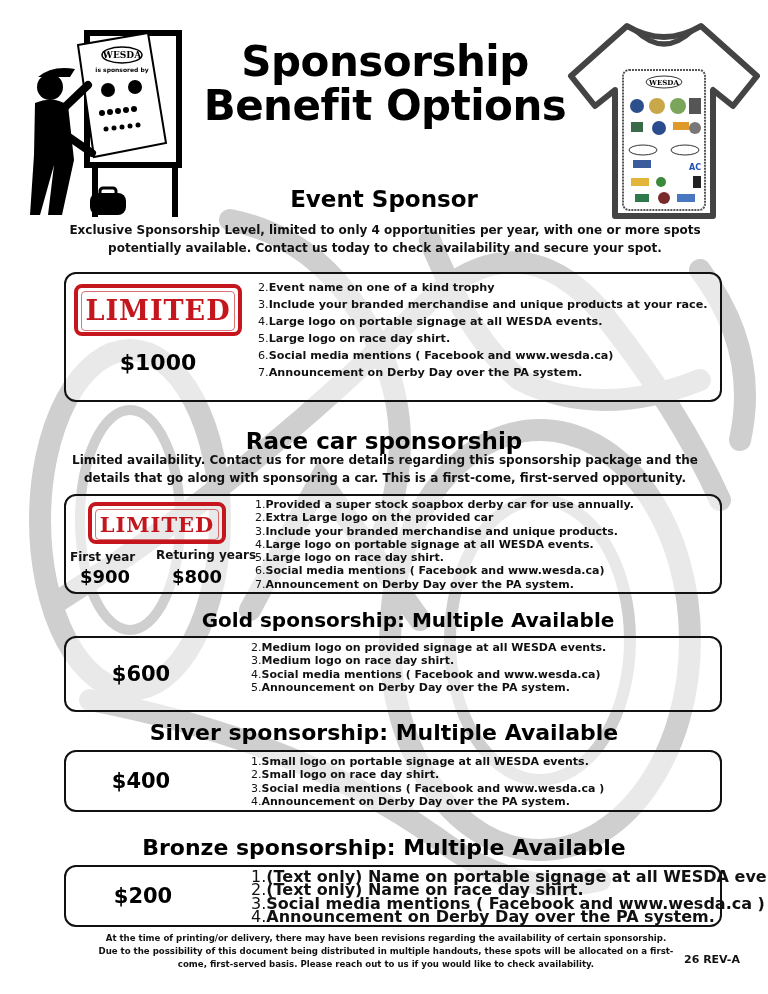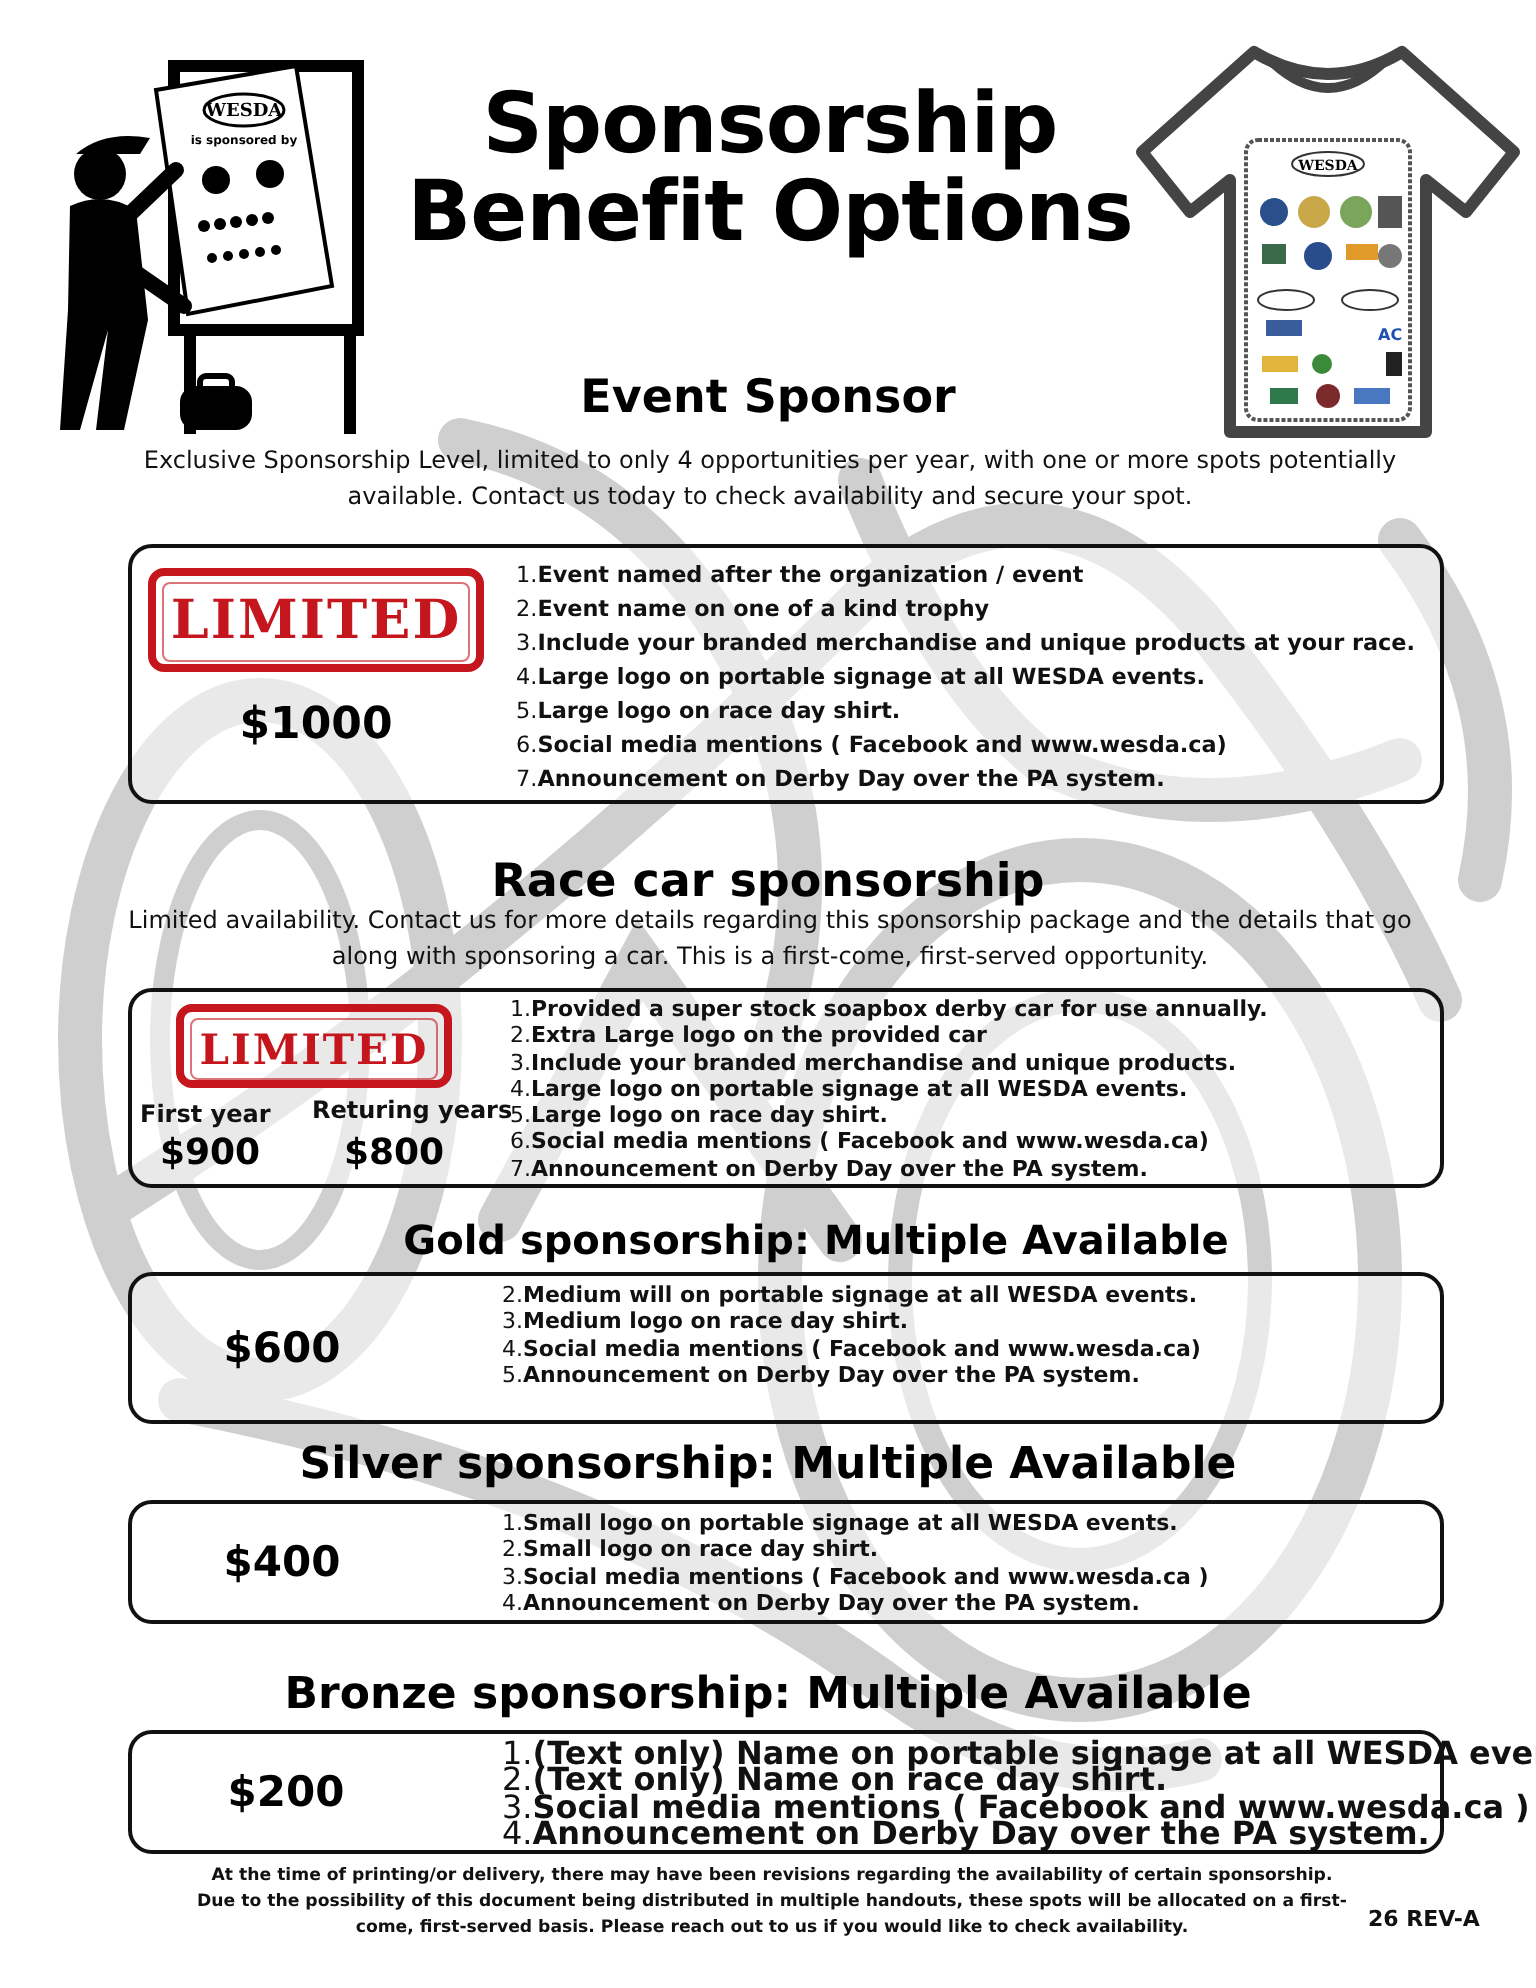--- a/index.html
+++ b/index.html
@@ -13,21 +13,21 @@
     left: 190px; top: 40px; width: 390px; text-align: center;
     font-family: "DejaVu Sans", sans-serif; font-weight: bold;
     font-size: 42px; line-height: 44px; letter-spacing: -0.5px; color: #000;
   }
   .section-title {
     left: 0; width: 768px; text-align: center;
     font-family: "DejaVu Sans", sans-serif; font-weight: bold; color: #000;
   }
   .desc {
     left: 60px; width: 650px; text-align: center;
-    font-family: "DejaVu Sans", sans-serif; font-weight: normal;
+    font-family: "DejaVu Sans", sans-serif; font-weight: bold;
     font-size: 12px; line-height: 18px; color: #111;
   }
   .card {
     position: absolute; z-index: 1; left: 64px; width: 658px;
     border: 2px solid #111; border-radius: 12px; background: rgba(255,255,255,0.55);
     box-sizing: border-box;
   }
   .benefits {
     position: absolute; margin: 0; padding: 0; list-style: none;
     font-family: "DejaVu Sans", sans-serif; font-weight: bold; color: #111;
@@ -136,21 +136,20 @@
 
 <div class="layer section-title" style="top:186px; font-size:23px;">Event Sponsor</div>
 <div class="layer desc" style="top:221px;">Exclusive Sponsorship Level, limited to only 4 opportunities per year, with one or more spots potentially available. Contact us today to check availability and secure your spot.</div>
 
 <div class="card" style="top:272px; height:130px;">
   <div class="stamp" style="left:8px; top:10px; width:168px; height:52px; padding:3px;">
     <div class="inner" style="height:38px; line-height:38px; font-size:27px;">LIMITED</div>
   </div>
   <div class="price" style="left:8px; top:76px; width:168px; font-size:22px;">$1000</div>
   <ol class="benefits" style="left:192px; top:5px; font-size:11.2px; line-height:17px;">
-    <li><span class="num">1.</span><span>Event named after the organization / event</span></li>
     <li><span class="num">2.</span><span>Event name on one of a kind trophy</span></li>
     <li><span class="num">3.</span><span>Include your branded merchandise and unique products at your race.</span></li>
     <li><span class="num">4.</span><span>Large logo on portable signage at all WESDA events.</span></li>
     <li><span class="num">5.</span><span>Large logo on race day shirt.</span></li>
     <li><span class="num">6.</span><span>Social media mentions ( Facebook and www.wesda.ca)</span></li>
     <li><span class="num">7.</span><span>Announcement on Derby Day over the PA system.</span></li>
   </ol>
 </div>
 
 <div class="layer section-title" style="top:428px; font-size:23px;">Race car sponsorship</div>
@@ -172,21 +171,21 @@
     <li><span class="num">5.</span><span>Large logo on race day shirt.</span></li>
     <li><span class="num">6.</span><span>Social media mentions ( Facebook and www.wesda.ca)</span></li>
     <li><span class="num">7.</span><span>Announcement on Derby Day over the PA system.</span></li>
   </ol>
 </div>
 
 <div class="layer section-title" style="top:608px; font-size:20px;margin-left:24px;">Gold sponsorship: Multiple Available</div>
 <div class="card" style="top:636px; height:76px;">
   <div class="price" style="left:20px; top:24px; width:110px; font-size:21px;">$600</div>
   <ol class="benefits" style="left:185px; top:3px; font-size:11px; line-height:13.3px;">
-    <li><span class="num">2.</span><span>Medium will on portable signage at all WESDA events.</span></li>
+    <li><span class="num">2.</span><span>Medium logo on provided signage at all WESDA events.</span></li>
     <li><span class="num">3.</span><span>Medium logo on race day shirt.</span></li>
     <li><span class="num">4.</span><span>Social media mentions ( Facebook and www.wesda.ca)</span></li>
     <li><span class="num">5.</span><span>Announcement on Derby Day over the PA system.</span></li>
   </ol>
 </div>
 
 <div class="layer section-title" style="top:720px; font-size:22px;">Silver sponsorship: Multiple Available</div>
 <div class="card" style="top:750px; height:62px;">
   <div class="price" style="left:20px; top:17px; width:110px; font-size:21px;">$400</div>
   <ol class="benefits" style="left:185px; top:3px; font-size:11px; line-height:13.3px;">

